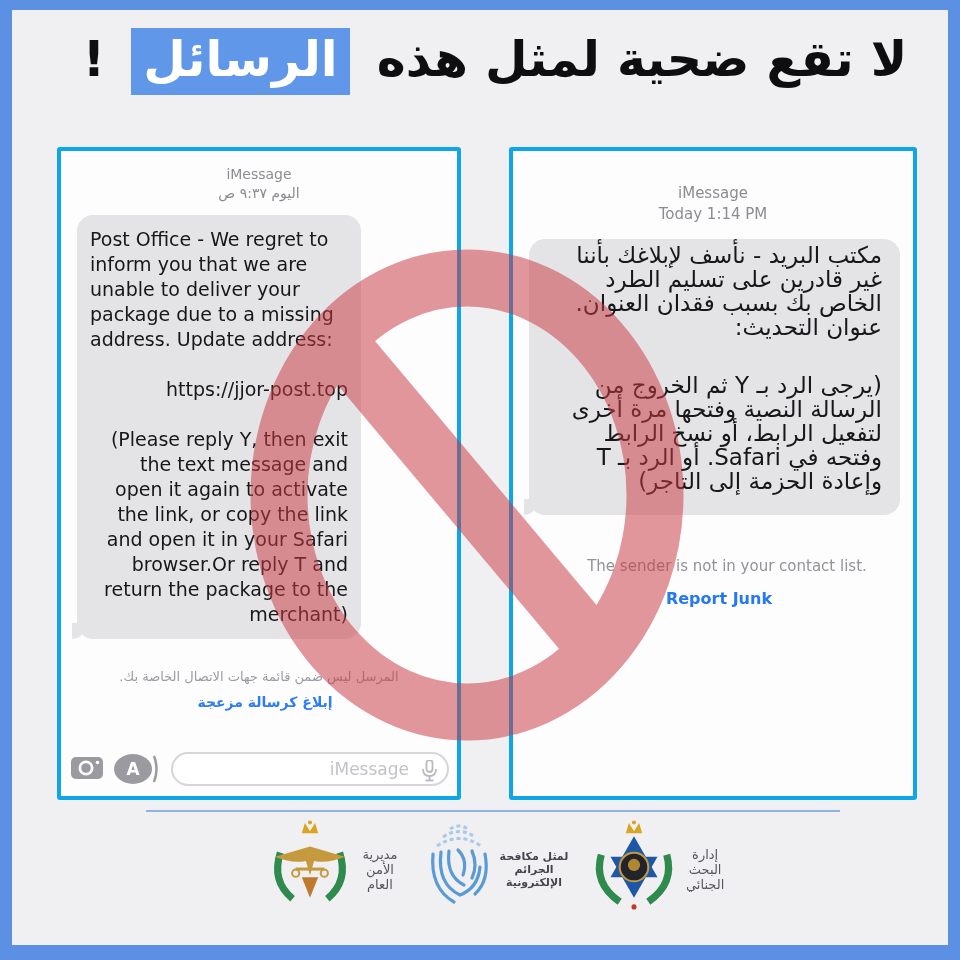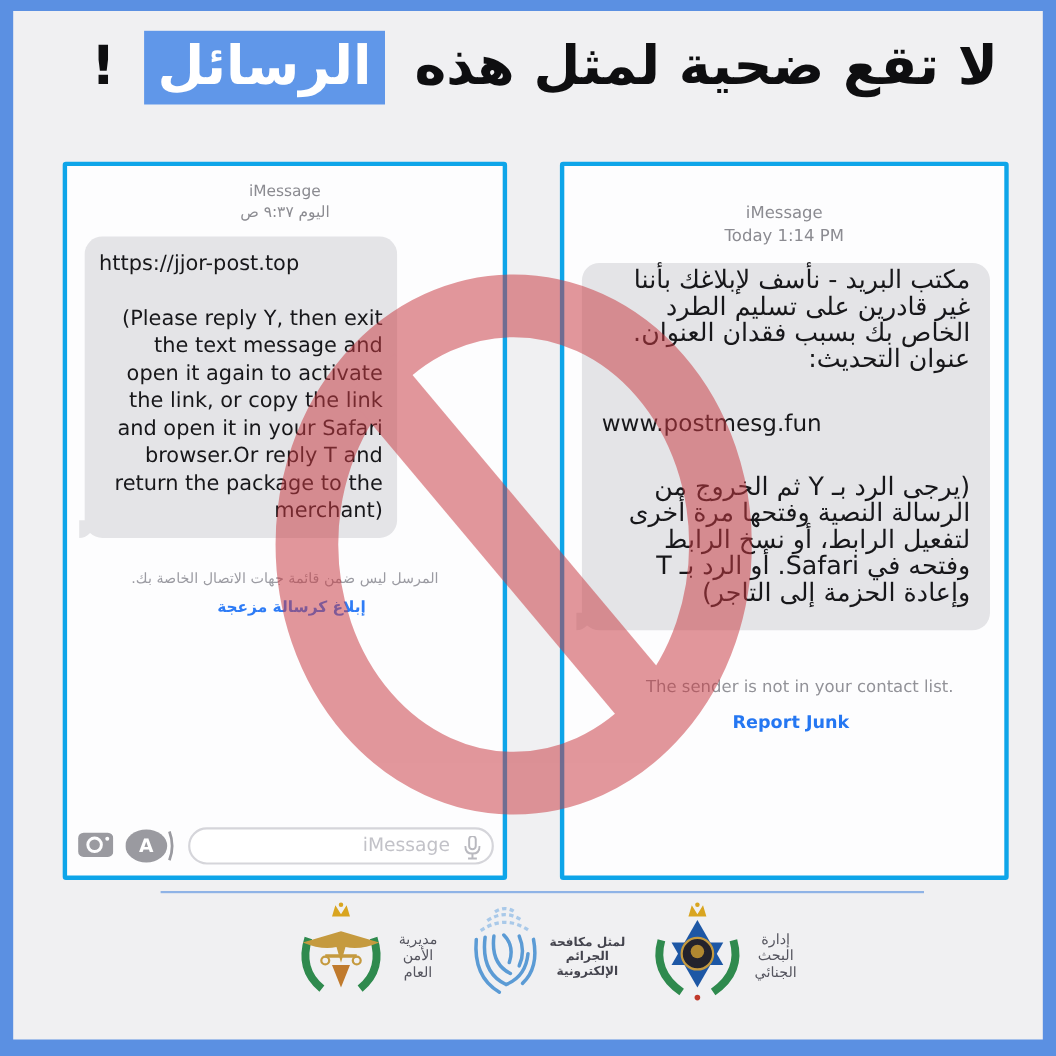--- a/index.html
+++ b/index.html
@@ -76,20 +76,21 @@
       <span class="hl">الرسائل</span>
       <span class="bang">!</span>
     </div>
 
     <div class="phone left">
       <div class="msg-header">
         <div>iMessage</div>
         <div dir="rtl">اليوم ٩:٣٧ ص</div>
       </div>
       <div class="bubble">
+        <p>Post Office - We regret to inform you that we are unable to deliver your package due to a missing address. Update address:</p>
         <p>https://jjor-post.top</p>
         <p>(Please reply Y, then exit the text message and open it again to activate the link, or copy the link and open it in your Safari browser.Or reply T and return the package to the merchant)</p>
       </div>
       <div class="notice">المرسل ليس ضمن قائمة جهات الاتصال الخاصة بك.</div>
       <div class="report">إبلاغ كرسالة مزعجة</div>
 
       <div class="composer">
         <span>
           <svg width="32" height="26" viewBox="0 0 32 26">
             <rect x="0" y="3" width="32" height="22" rx="5" fill="#9a9aa0"></rect>
@@ -119,21 +120,20 @@
       </div>
     </div>
 
     <div class="phone right">
       <div class="msg-header">
         <div>iMessage</div>
         <div>Today 1:14 PM</div>
       </div>
       <div class="bubble">
         <p>مكتب البريد - نأسف لإبلاغك بأننا غير قادرين على تسليم الطرد الخاص بك بسبب فقدان العنوان. عنوان التحديث:</p>
-        <p class="url-line">www.postmesg.fun</p>
         <p>(يرجى الرد بـ Y ثم الخروج من الرسالة النصية وفتحها مرة أخرى لتفعيل الرابط، أو نسخ الرابط وفتحه في Safari. أو الرد بـ T وإعادة الحزمة إلى التاجر)</p>
       </div>
       <div class="notice">The sender is not in your contact list.</div>
       <div class="report">Report Junk</div>
     </div>
 
     <svg class="no-sign" width="948" height="950" viewBox="0 0 948 950">
       <g opacity="0.52" stroke="#c93a42" fill="none" stroke-width="57">
         <ellipse cx="455" cy="485" rx="188" ry="217"></ellipse>
         <line x1="325" y1="330" x2="586" y2="641"></line>

